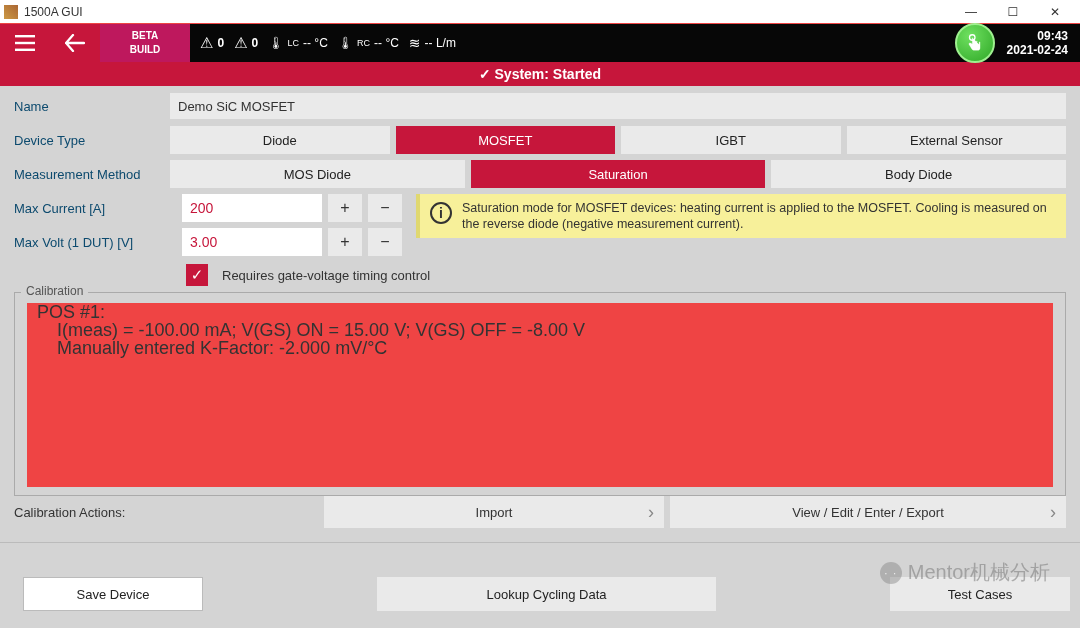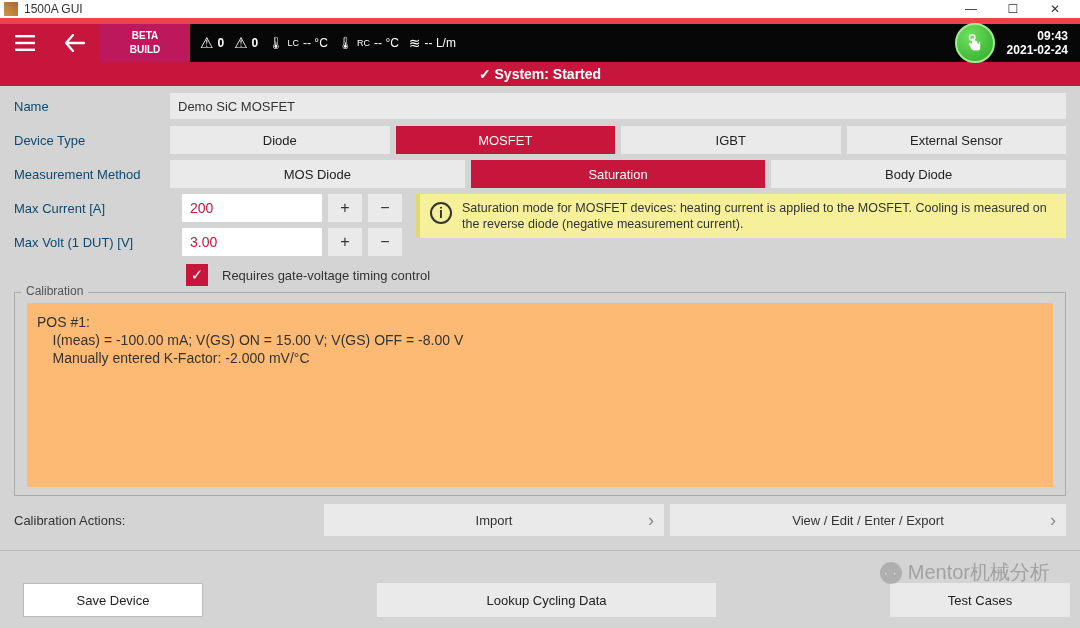--- a/index.html
+++ b/index.html
@@ -1,19 +1,19 @@
 <!DOCTYPE html>
 <html><head>
 <meta charset="utf-8">
 <style>
   * { box-sizing: border-box; margin: 0; padding: 0; font-family: "Segoe UI", Arial, sans-serif; }
   body { background: #f0f0f0; width: 1080px; height: 628px; overflow: hidden; position: relative; }
 
   
-  .titlebar { height: 24px; background: #fff; display: flex; align-items: center; padding: 0 4px; font-size: 12px; color: #333; border-bottom: 6px solid #ef4444; }
+  .titlebar { height: 24px; background: #fff; display: flex; align-items: center; padding: 0 4px; font-size: 12px; color: #333; border-bottom: 1px solid #ef4444; }
   .titlebar .app-icon { width: 14px; height: 14px; background: linear-gradient(45deg,#c94,#a63); margin-right: 6px; }
   .titlebar .spacer { flex: 1; }
   .titlebar .win-btn { width: 42px; height: 24px; display: flex; align-items: center; justify-content: center; font-size: 12px; color: #333; }
 
   
   .topbar { height: 38px; background: #070707; display: flex; align-items: center; color: #fff; font-size: 12px; position: relative; }
   .hamburger { width: 50px; height: 38px; background: #c6163b; display: flex; align-items: center; justify-content: center; }
   .hamburger svg { fill: #fff; }
   .back-btn { width: 50px; height: 38px; background: #c6163b; display: flex; align-items: center; justify-content: center; }
   .beta { width: 90px; height: 38px; background: #be185d; display: flex; align-items: center; justify-content: center; font-size: 10px; font-weight: bold; line-height: 14px; text-align: center; }
@@ -42,30 +42,30 @@
 
   .info-box { flex: 1; background: #f7f09a; border-left: 4px solid #e0d870; padding: 6px 10px; display: flex; align-items: flex-start; gap: 10px; font-size: 12.5px; color: #333; line-height: 16px; }
   .info-ico { width: 22px; height: 22px; border: 2px solid #333; border-radius: 50%; display:flex; align-items:center; justify-content:center; font-weight:bold; font-size:14px; flex-shrink:0; margin-top:2px;}
 
   .chk { width: 22px; height: 22px; background: #c6163b; display:flex; align-items:center; justify-content:center; color:#fff; font-size:15px; margin-left:0; }
   .chk-row { display:flex; align-items:center; margin-top: 2px; margin-bottom: 6px; padding-left: 172px; gap: 14px; }
 
   
   .fieldset { border: 1px solid #aaa; position: relative; padding: 10px 12px; height: 204px; background:#d4d4d4; }
   .legend { position: absolute; top: -9px; left: 6px; background: #d4d4d4; padding: 0 5px; font-size: 12px; color:#555; }
-  .cal-text { background: #fdba74; width: 100%; height: 184px; padding: 10px 10px; font-size: 14px; color:#333; line-height: 18px; white-space: pre; overflow:auto; }
-
-  .cal-actions { display:flex; align-items:center; gap: 6px; margin-top: 8px; }
+  .cal-text { background: #ef4444; width: 100%; height: 184px; padding: 0 10px; font-size: 18px; color:#333; line-height: 18px; white-space: pre; overflow:auto; }
+
+  .cal-actions { display:flex; align-items:center; gap: 6px; margin-top: 0; }
   .cal-actions .lbl2 { width: 150px; font-size: 13px; color:#333; }
   .act-btn { background:#eaeaea; height: 32px; display:flex; align-items:center; justify-content:center; font-size: 13px; color:#333; cursor:pointer; position:relative; }
   .act-btn .chev { position:absolute; right:10px; font-size: 18px; color:#888; }
   .act-import { flex: 0 0 340px; }
   .act-view { flex: 1; }
 
-  .bottom-bar { position:absolute; bottom: 11px; left: 10px; right: 10px; display:flex; gap: 2px; padding-left: 13px; }
+  .bottom-bar { position:absolute; bottom: 17px; left: 10px; right: 10px; display:flex; gap: 2px; padding-left: 13px; }
   .bbtn { flex:1; height: 34px; background:#eaeaea; font-size: 13px; color:#222; display:flex; align-items:center; justify-content:center; cursor:pointer; }
   .bbtn.save { flex: 0 0 180px; background: #fff; border: 1px solid #bbb; }
 
   .divider { height: 1px; background:#bbb; margin: 14px -14px 0 -14px; }
 
   .watermark { position:absolute; right: 30px; bottom: 42px; font-size: 20px; color: rgba(120,120,120,0.55); font-weight: 500; display:flex; align-items:center; gap:6px; pointer-events:none;}
   .watermark .ico { width: 22px; height: 22px; border-radius: 50%; background: rgba(120,120,120,0.4); display:flex; align-items:center; justify-content:center;}
   .watermark .ico::before { content: "· ·"; color: rgba(255,255,255,0.8); font-size: 11px; line-height: 6px; letter-spacing: 1px; }
 </style>
 </head>

